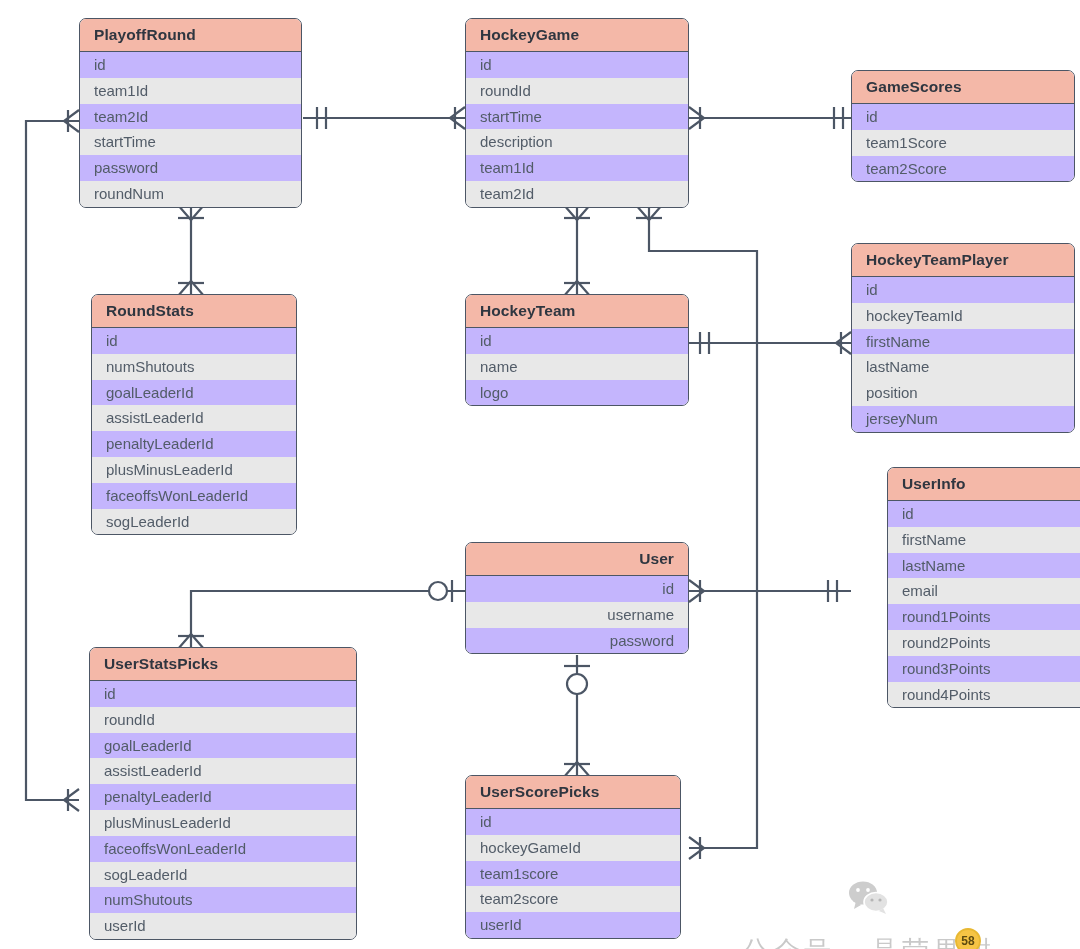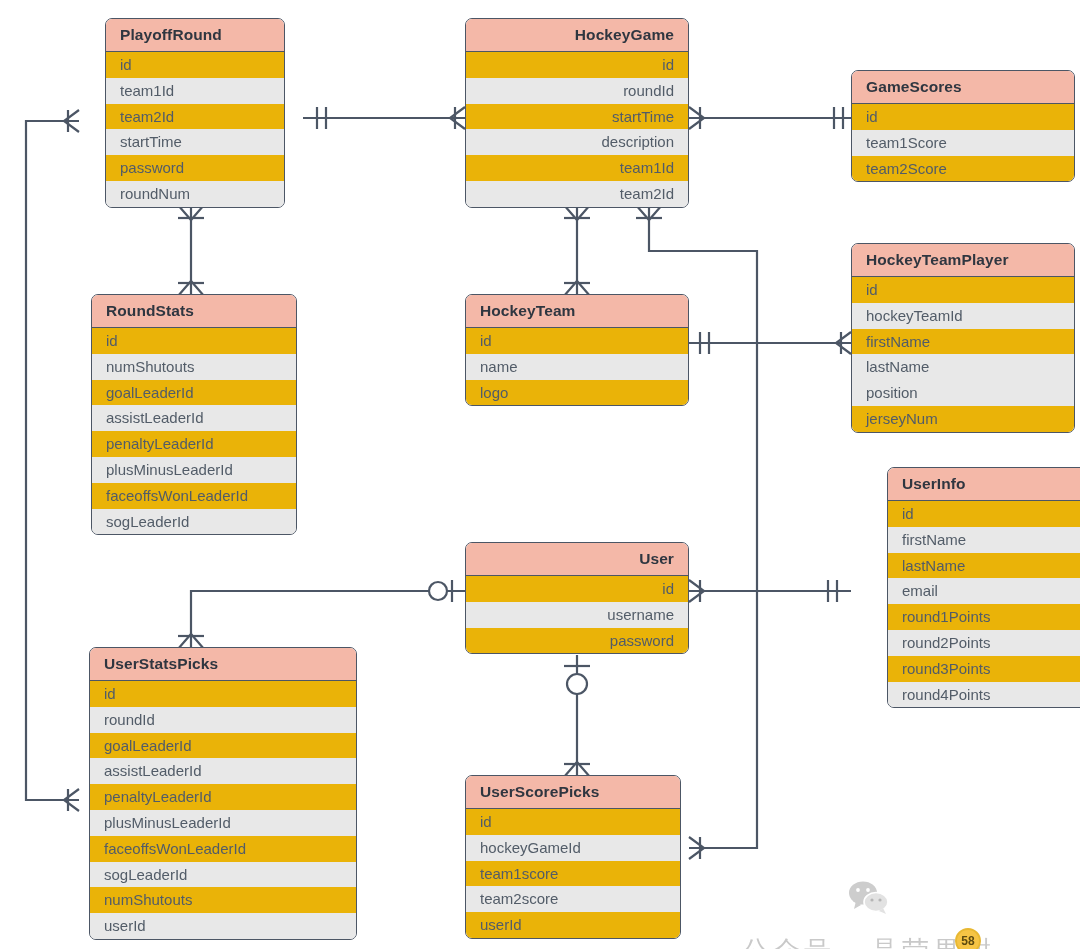--- a/index.html
+++ b/index.html
@@ -51,21 +51,21 @@
     height: 33px;
     line-height: 20px;
     white-space: nowrap;
   }
   .attr {
     font-size: 15px;
     color: #525c68;
     padding: 3px 14px 3px 14px;
     height: 25.8px;
     line-height: 20px;
-    background: #eab308;
+    background: #c4b5fd;
     white-space: nowrap;
     overflow: hidden;
   }
   .attr.alt { background: #e8e8e8; }
   .watermark {
     position: absolute;
     display: flex;
     align-items: center;
     gap: 12px;
     color: #c9c9c9;
@@ -166,31 +166,31 @@
 
     <g>
       <polyline points="79,800 26,800 26,121 79,121"></polyline>
       <line x1="68" y1="789" x2="68" y2="811"></line>
       <polyline points="79,789 64,800 79,811"></polyline>
       <line x1="68" y1="110" x2="68" y2="132"></line>
       <polyline points="79,110 64,121 79,132"></polyline>
     </g>
   </svg>
 
-  <div class="entity" style="left:79px; top:18px; width:180px;margin-left:26px;">
+  <div class="entity" style="left:79px; top:18px; width:223px;">
     <div class="entity-title">PlayoffRound</div>
     <div class="attr">id</div>
     <div class="attr alt">team1Id</div>
     <div class="attr">team2Id</div>
     <div class="attr alt">startTime</div>
     <div class="attr">password</div>
     <div class="attr alt">roundNum</div>
   </div>
 
-  <div class="entity" style="left:465px; top:18px; width:224px;text-align:right;">
+  <div class="entity" style="left:465px; top:18px; width:224px;">
     <div class="entity-title">HockeyGame</div>
     <div class="attr">id</div>
     <div class="attr alt">roundId</div>
     <div class="attr">startTime</div>
     <div class="attr alt">description</div>
     <div class="attr">team1Id</div>
     <div class="attr alt">team2Id</div>
   </div>
 
   <div class="entity" style="left:851px; top:70px; width:224px;">

